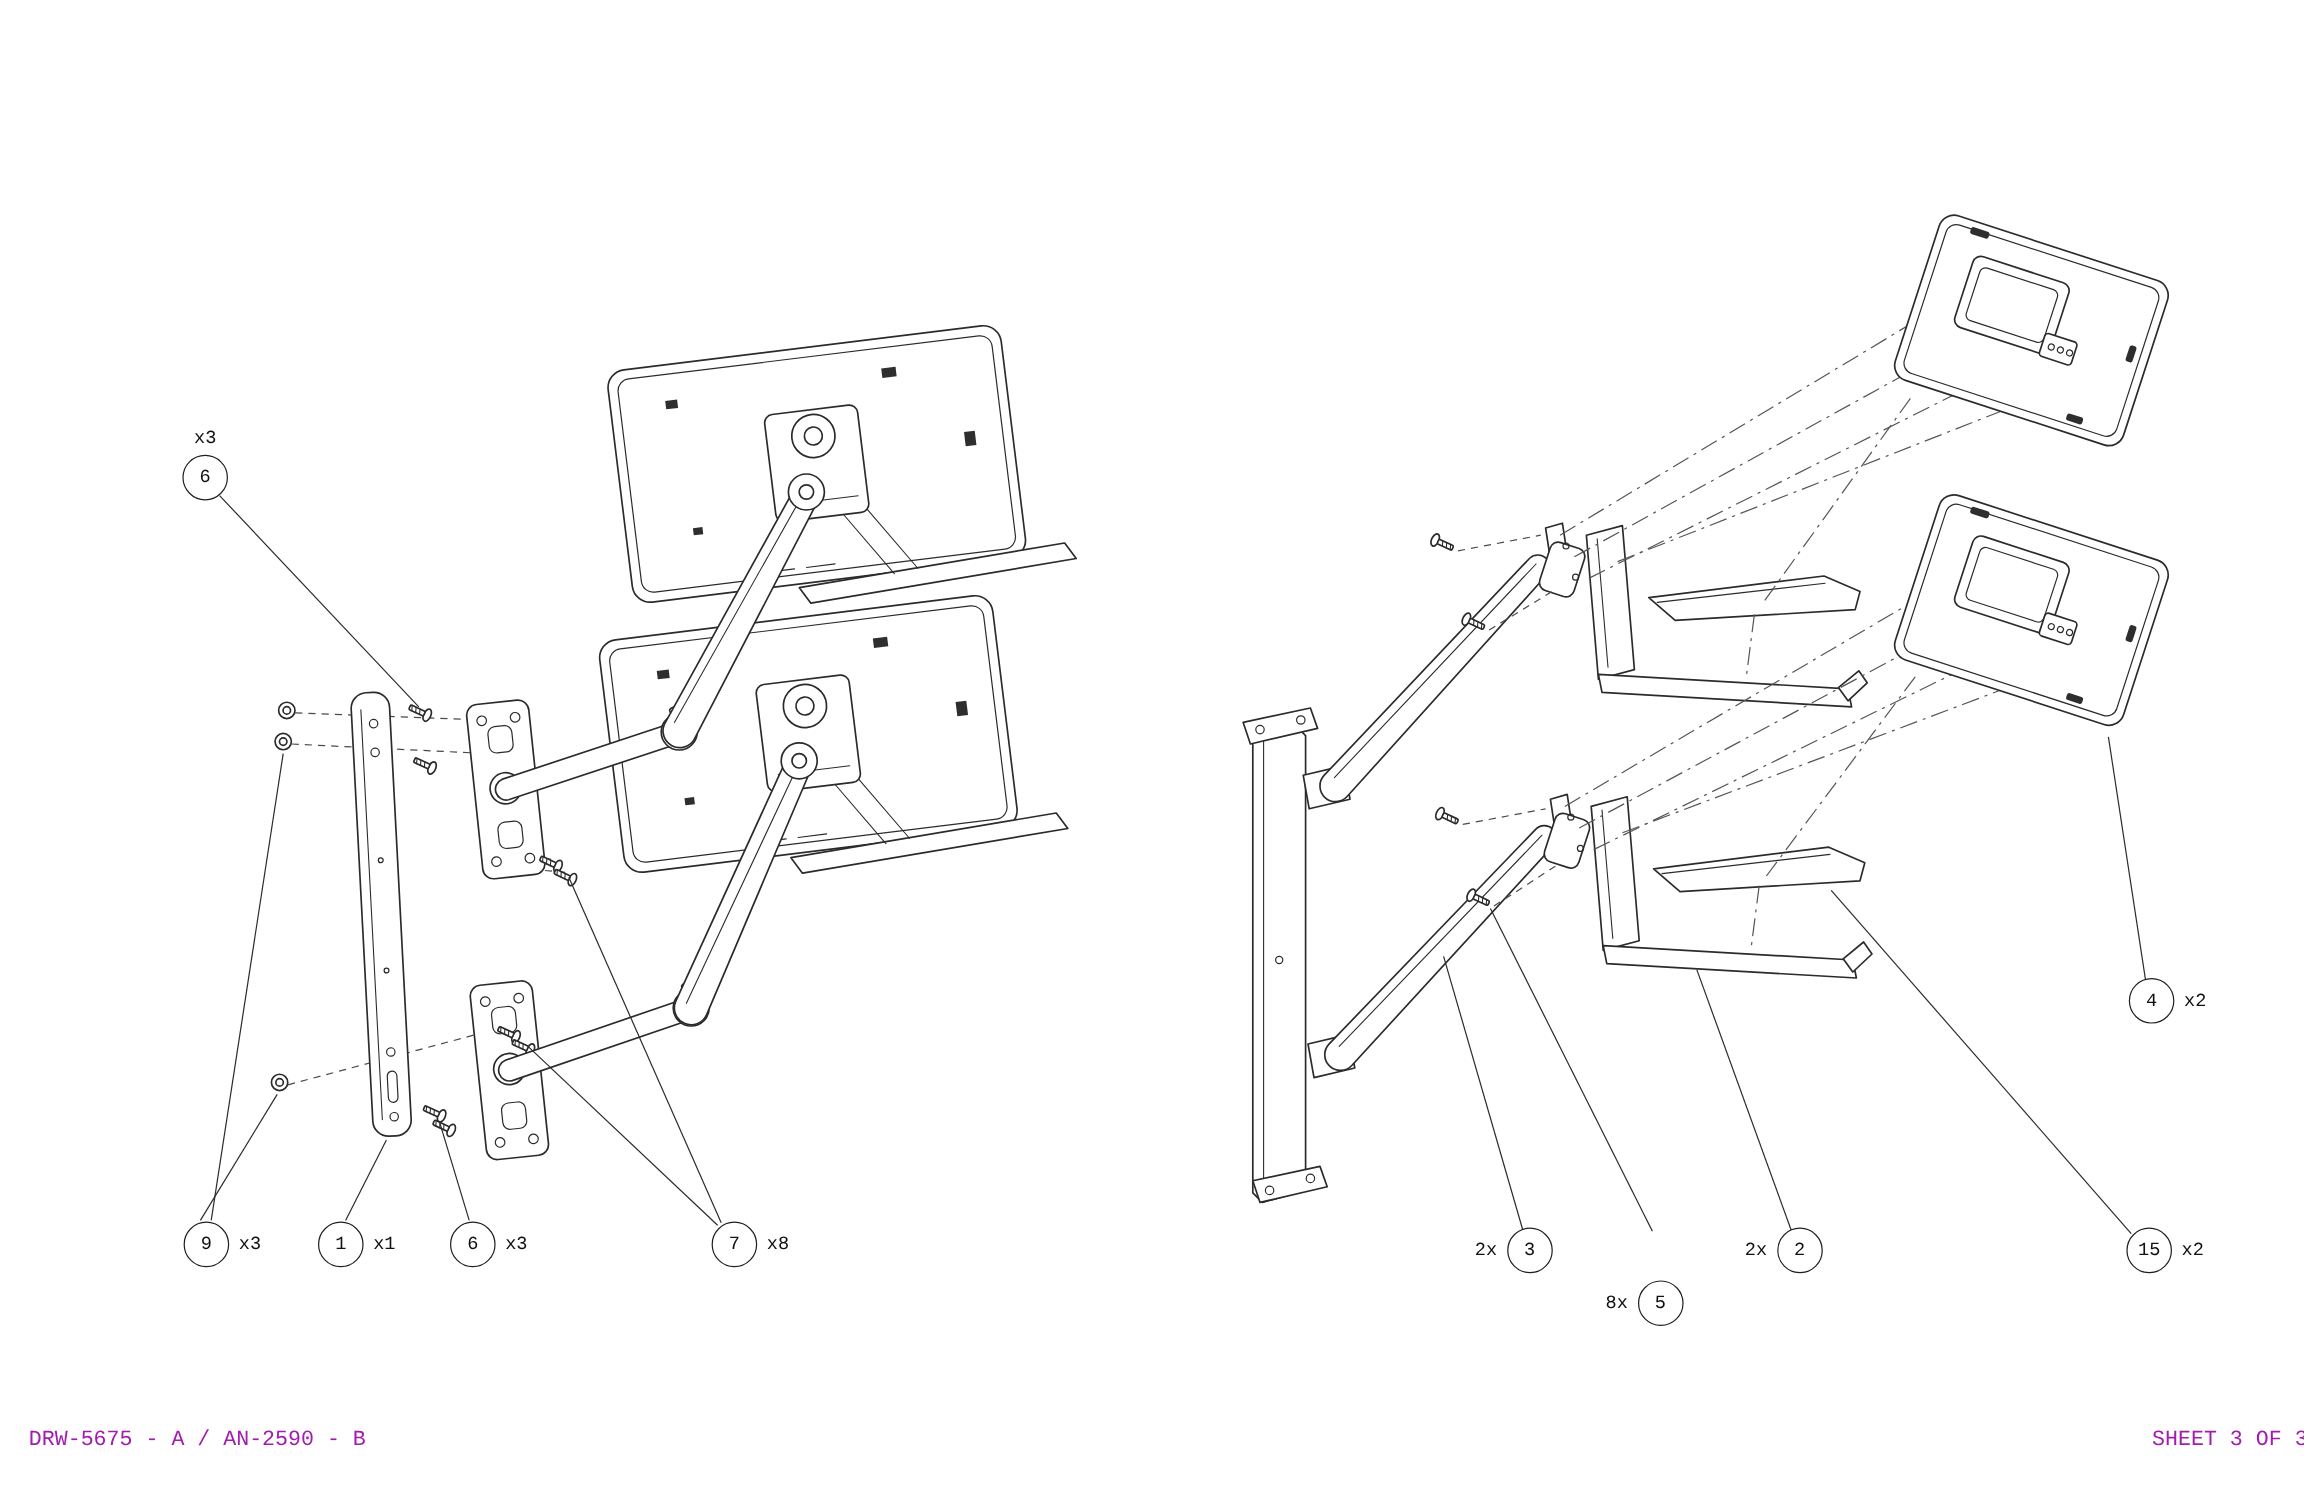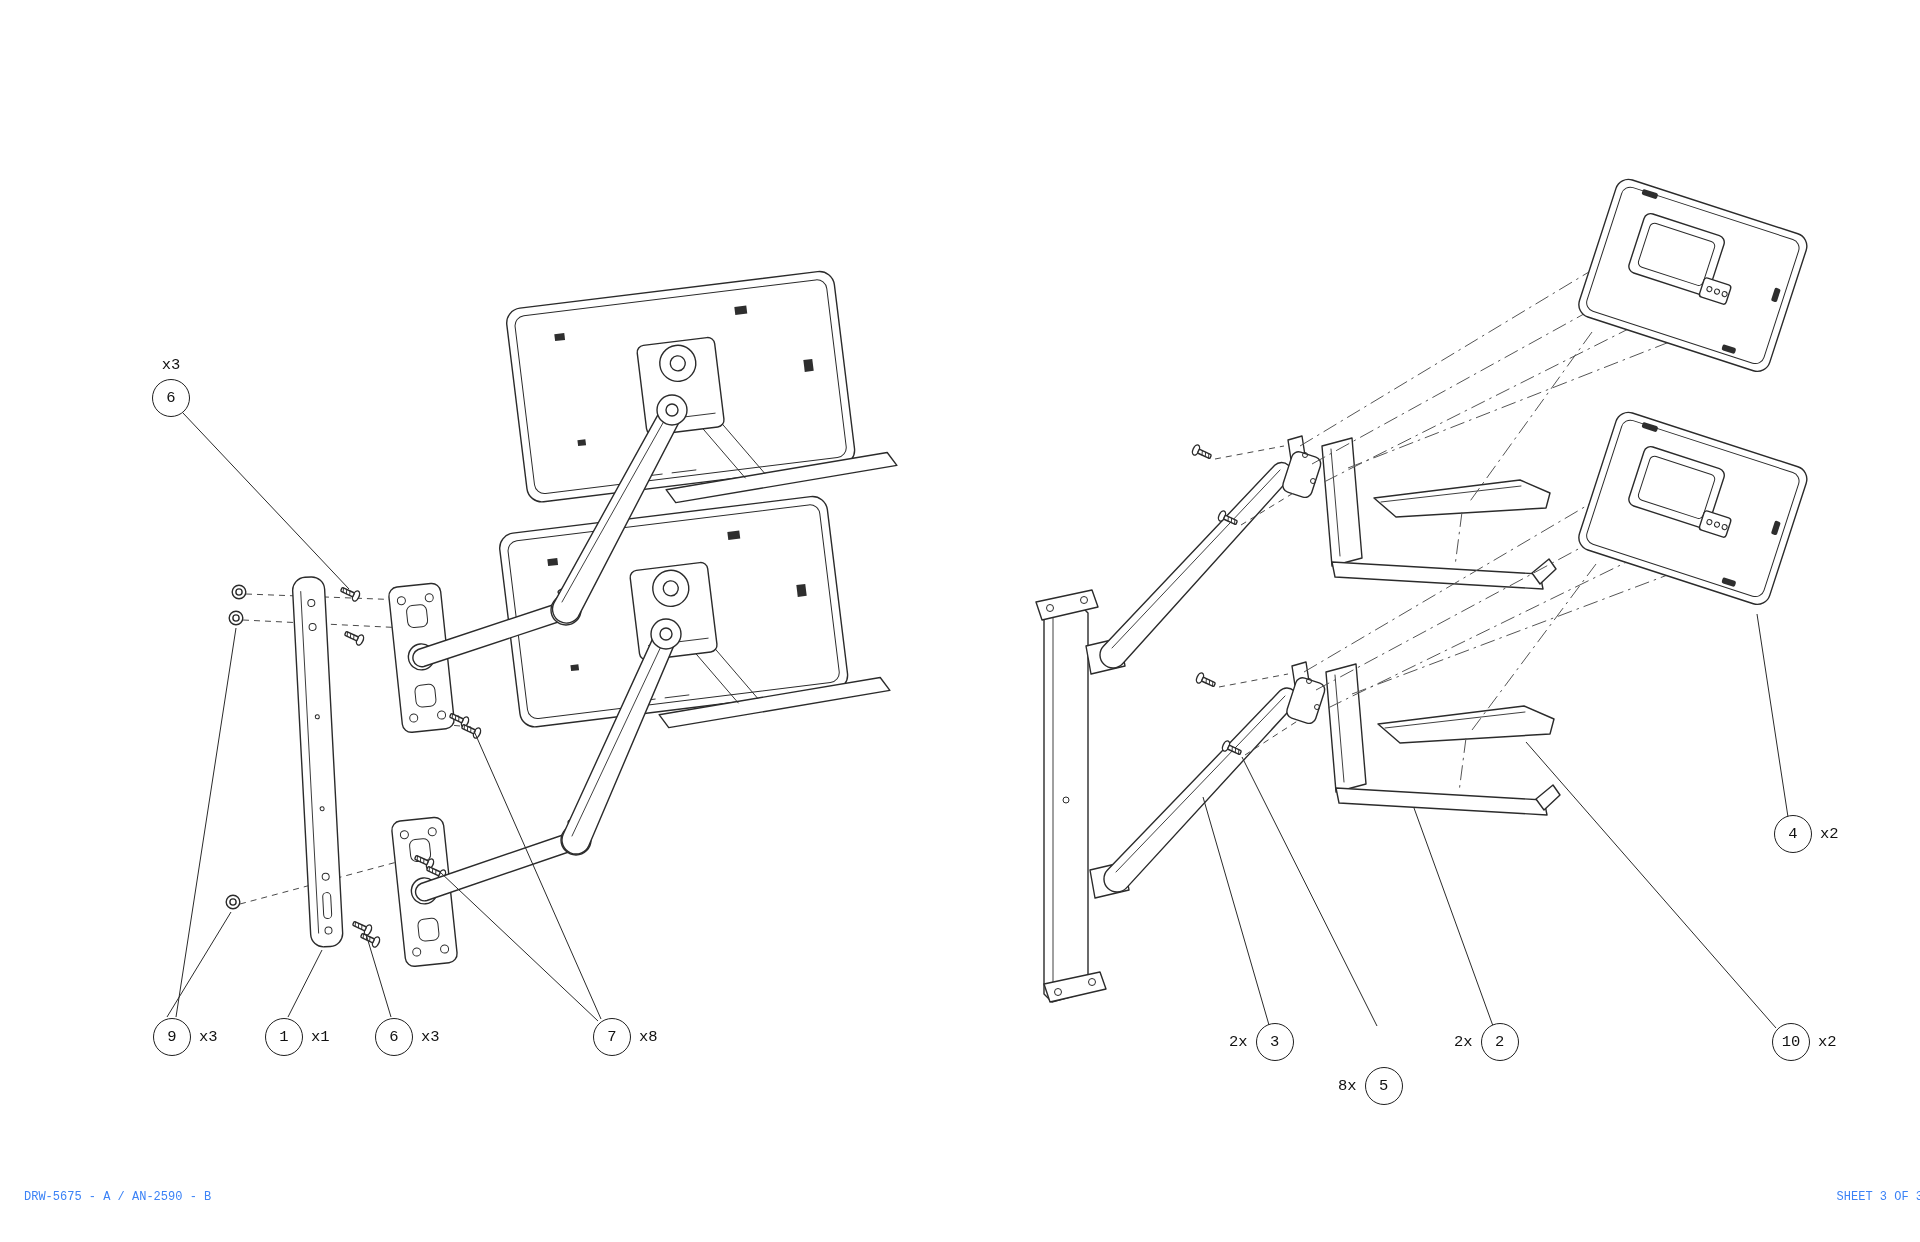--- a/index.html
+++ b/index.html
@@ -17,21 +17,21 @@
   .dashdot{fill:none;stroke:#555;stroke-width:1;stroke-dasharray:15 5 2.5 5}
   .leader{stroke:#2b2b2b;stroke-width:1;fill:none}
 
   
   .balloon{position:absolute;display:flex;align-items:center;gap:8px;font-size:15.5px;}
   .balloon.col{flex-direction:column;gap:5px;}
   .bubble{width:38px;height:38px;border:1.5px solid #1f1f1f;border-radius:50%;background:#fff;
           display:flex;align-items:center;justify-content:center;box-sizing:border-box;}
   .qty{white-space:nowrap;}
 
-  .titletext{position:absolute;font-size:12px;color:#3b82f6;}
+  .titletext{position:absolute;font-size:18px;color:#a21caf;}
 </style>
 </head>
 <body>
 
 <div class="stage">
 
 <svg width="1920" height="1242" viewBox="0 0 1920 1242">
   <defs>
     <g id="screwG">
       <ellipse class="fw" cx="0" cy="0" rx="3" ry="5.4"></ellipse>
@@ -317,21 +317,21 @@
   <span class="qty">8x</span>
   <span class="bubble">5</span>
 </div>
 
 <div class="balloon" style="left:1454px;top:1023px">
   <span class="qty">2x</span>
   <span class="bubble">2</span>
 </div>
 
 <div class="balloon" style="left:1772px;top:1023px">
-  <span class="bubble">10</span>
+  <span class="bubble">15</span>
   <span class="qty">x2</span>
 </div>
 
 <div class="balloon" style="left:1774px;top:815px">
   <span class="bubble">4</span>
   <span class="qty">x2</span>
 </div>
 
 <div class="titletext" style="left:24px;top:1190px">DRW-5675 - A / AN-2590 - B</div>
 <div class="titletext" style="right:22px;top:1190px">SHEET 3 OF 3</div>

